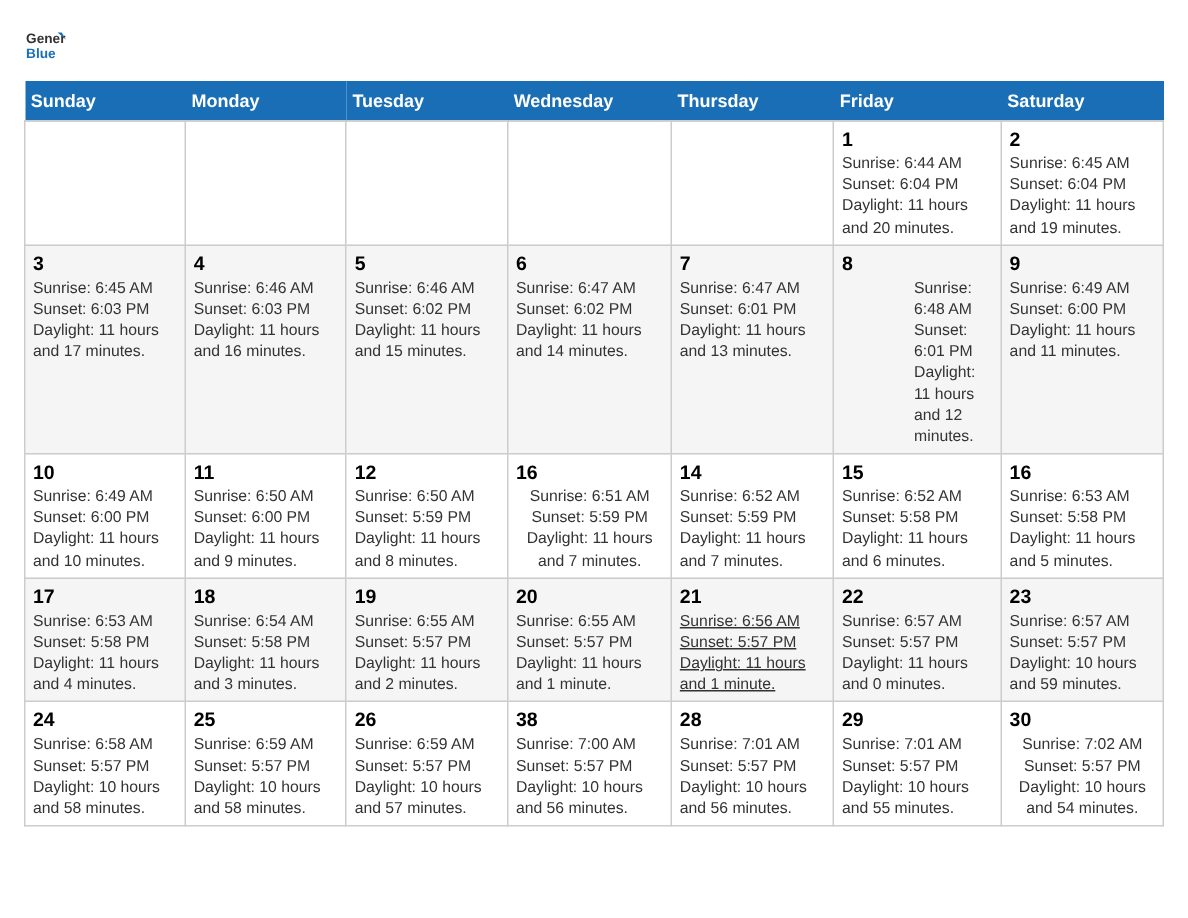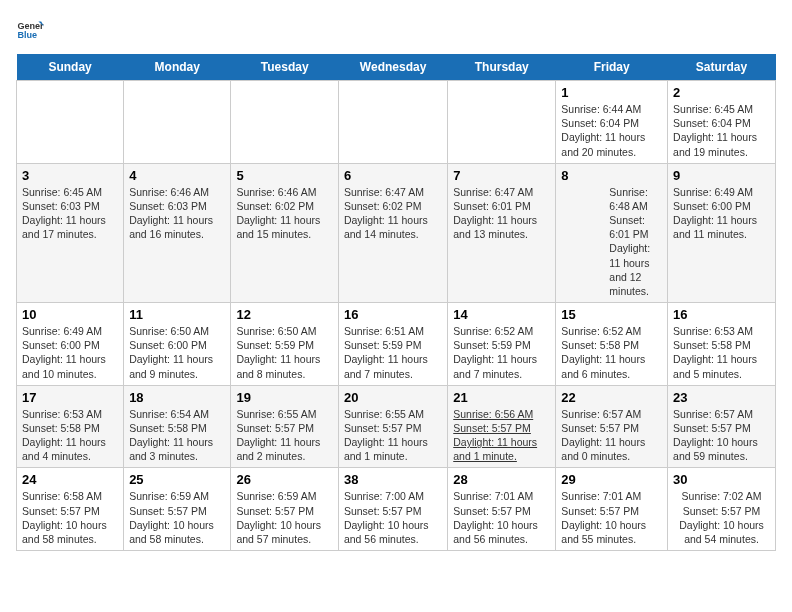--- a/index.html
+++ b/index.html
@@ -39,21 +39,21 @@
     }
     table {
       width: 100%;
       border-collapse: collapse;
       font-size: 11px;
     }
     thead tr th {
       background: #1a6eb5;
       color: #fff;
       padding: 6px 4px;
-      text-align: center;
+      text-align: left;
       font-size: 12px;
       font-weight: bold;
     }
     tbody tr td {
       border: 1px solid #ccc;
       vertical-align: top;
       padding: 4px 5px;
       width: 113px;
       min-height: 70px;
       background: #fff;
@@ -183,21 +183,21 @@
 Daylight: 11 hours and 9 minutes.</div>
         </td>
         <td>
           <span class="day-num">12</span>
           <div class="day-info" style="white-space: pre-line;">Sunrise: 6:50 AM
 Sunset: 5:59 PM
 Daylight: 11 hours and 8 minutes.</div>
         </td>
         <td>
           <span class="day-num">16</span>
-          <div class="day-info" style="white-space: pre-line;">Sunrise: 6:51 AM
+          <div class="day-info" style="white-space: pre-line; text-align: center;">Sunrise: 6:51 AM
 Sunset: 5:59 PM
 Daylight: 11 hours and 7 minutes.</div>
         </td>
         <td>
           <span class="day-num">14</span>
           <div class="day-info" style="white-space: pre-line;">Sunrise: 6:52 AM
 Sunset: 5:59 PM
 Daylight: 11 hours and 7 minutes.</div>
         </td>
         <td>

